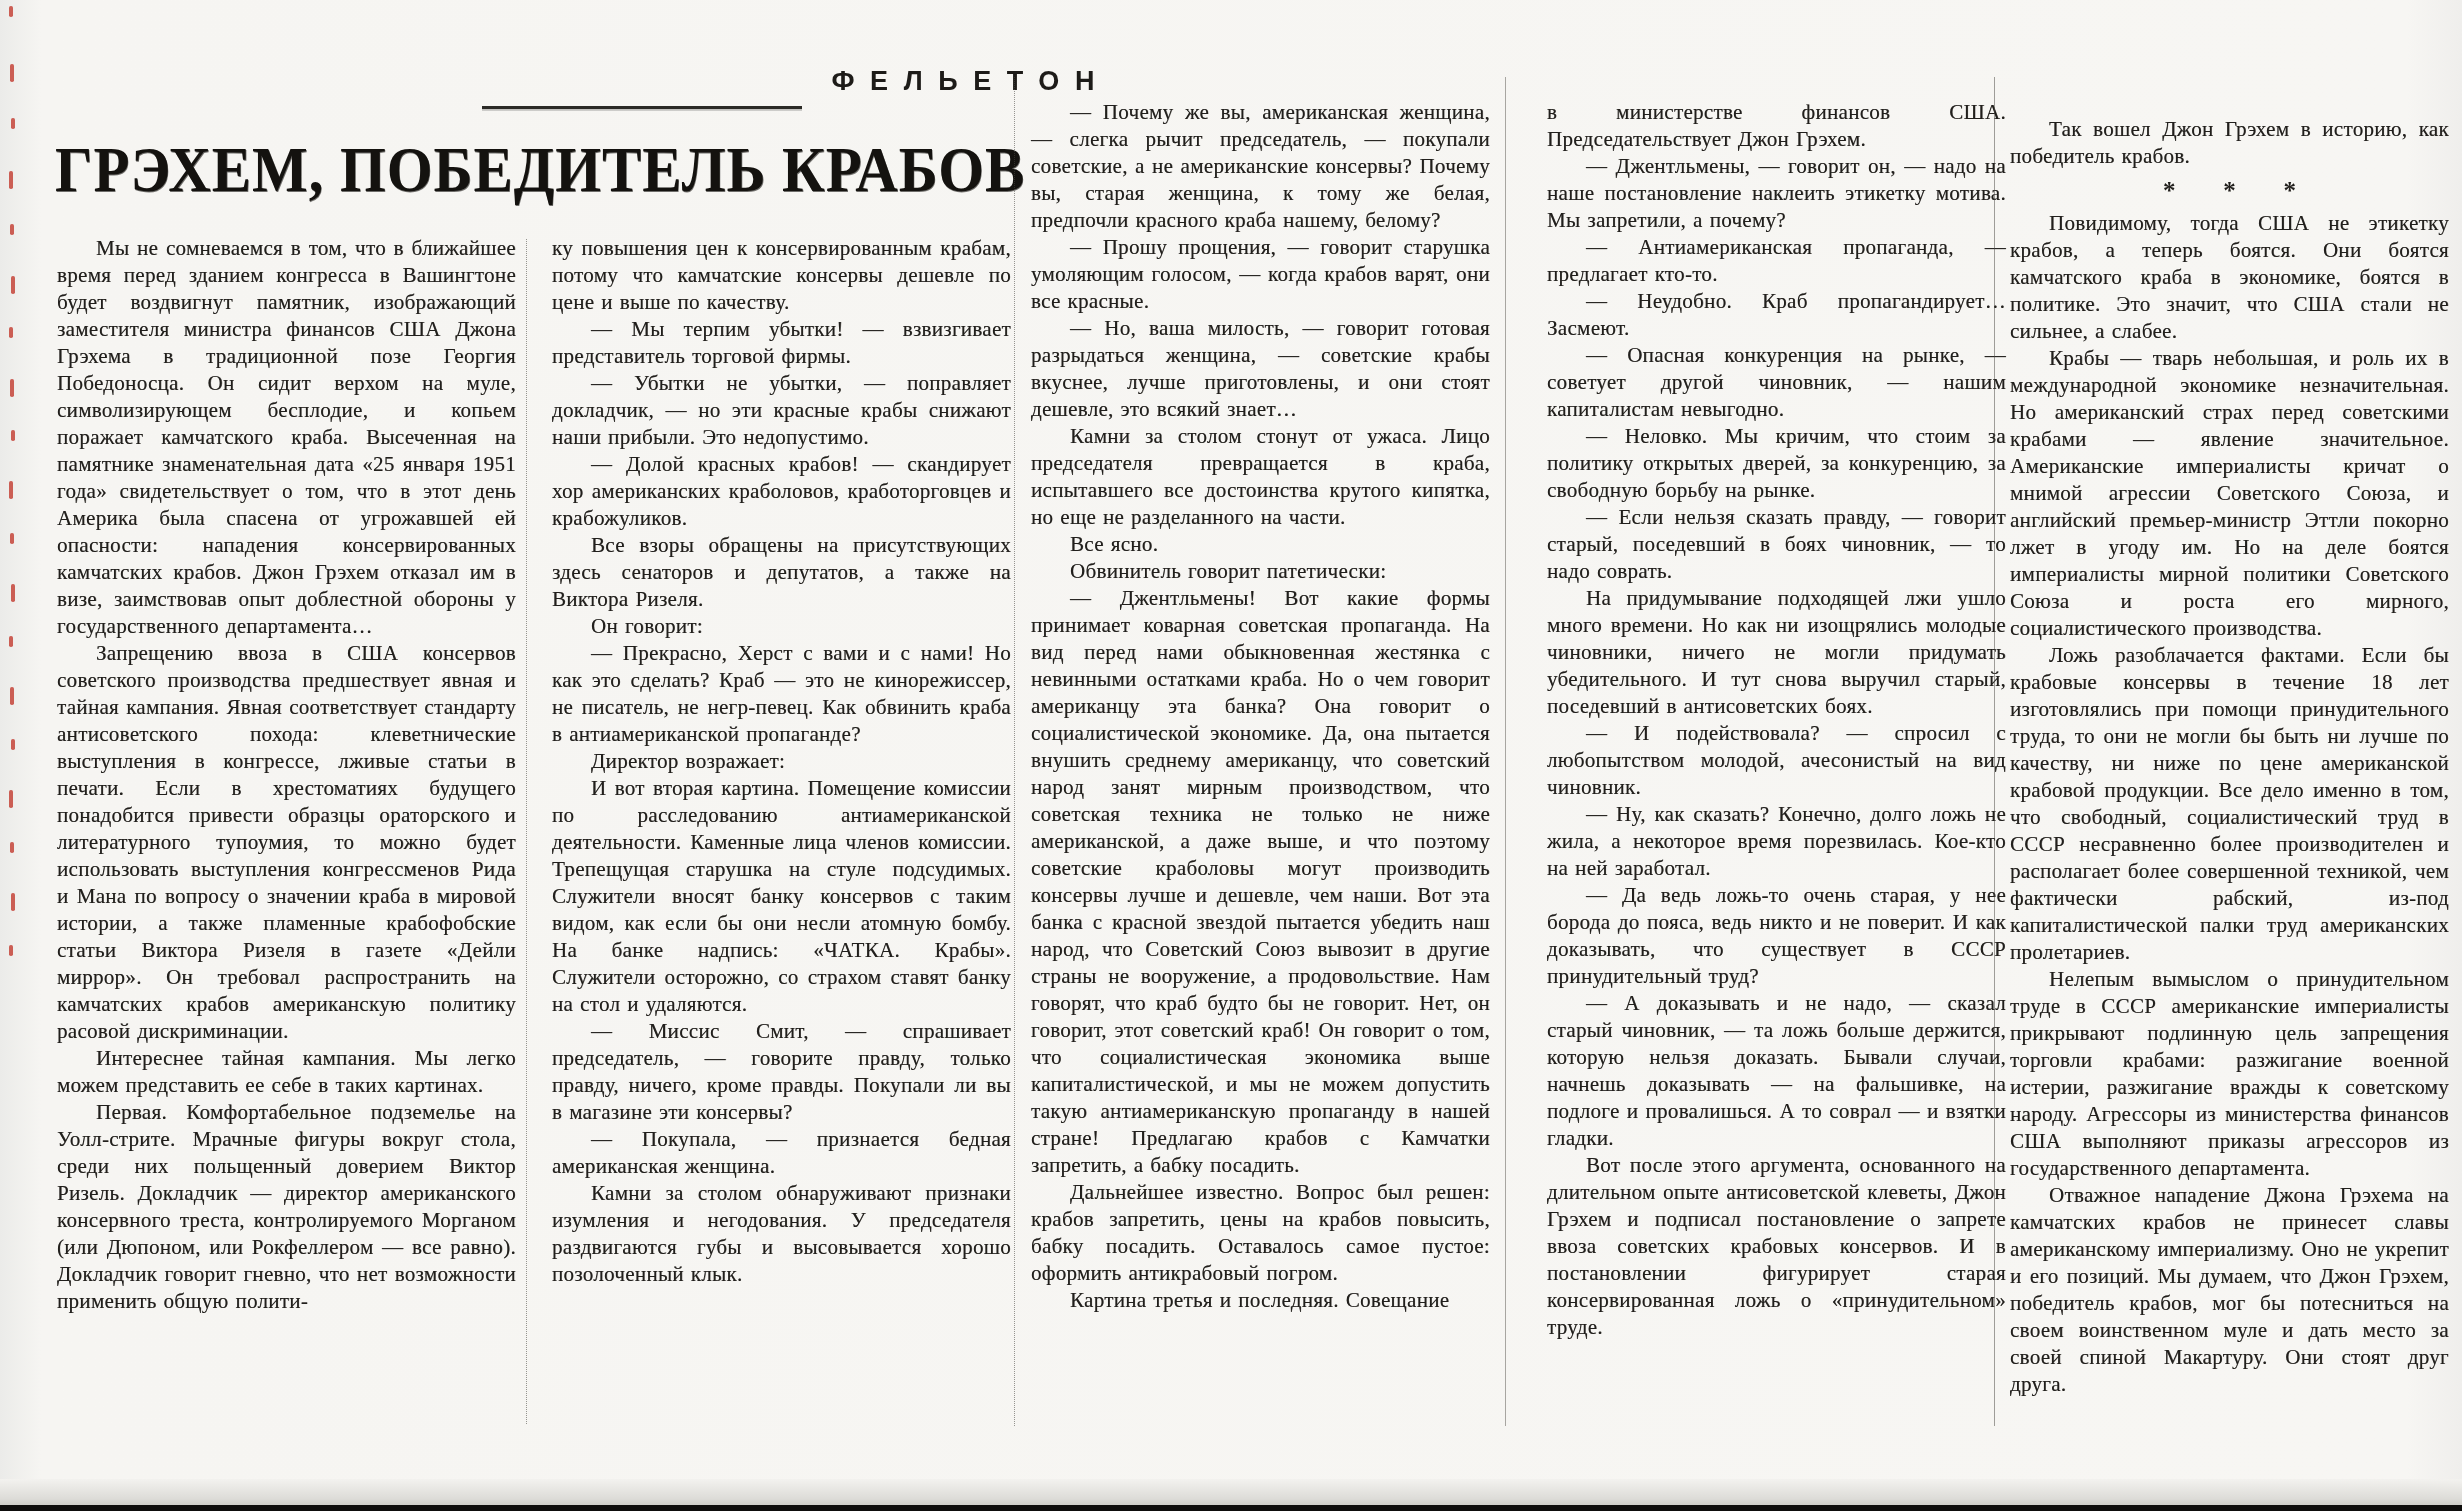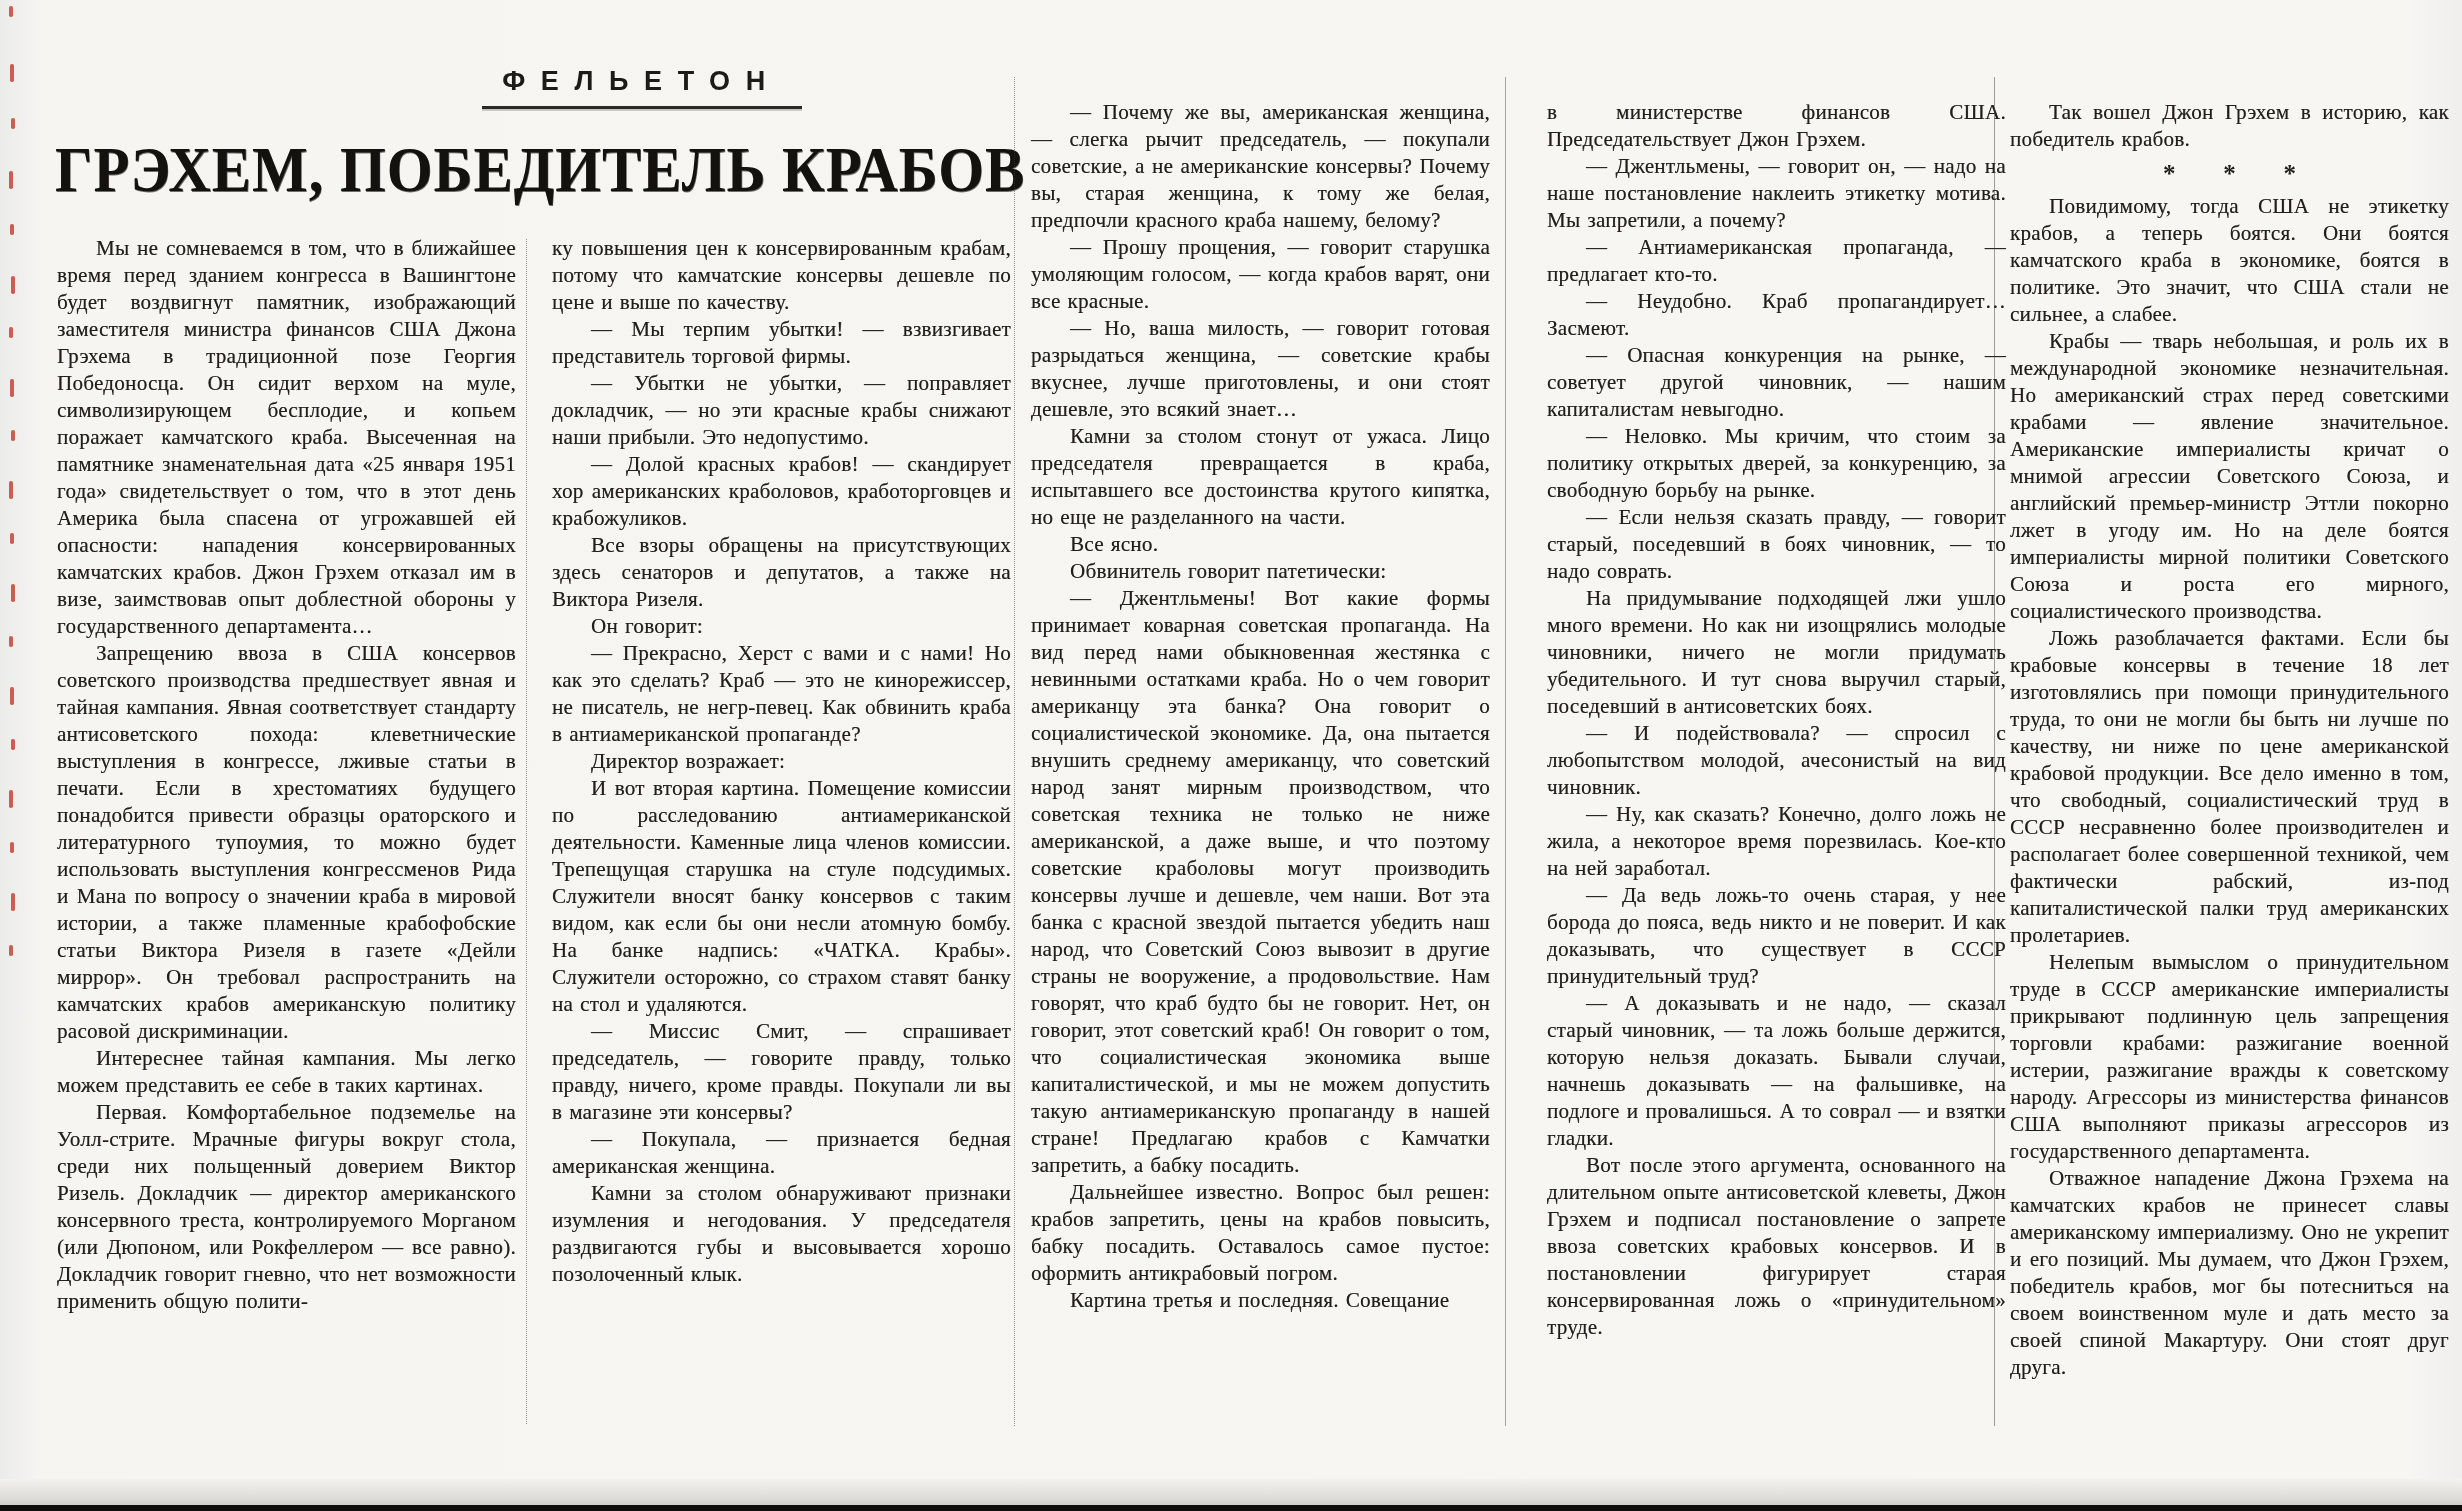--- a/index.html
+++ b/index.html
@@ -4,21 +4,21 @@
 <style>
   html,body{margin:0;padding:0;}
   body{
     width:2462px;height:1511px;position:relative;overflow:hidden;
     background:linear-gradient(90deg,#ebebe9 0px,#f6f5f2 41px,#f7f6f3 2407px,#efeeec 2462px);
     font-family:"Liberation Serif","DejaVu Serif",serif;
     color:#211f1c;
   }
   .page{position:absolute;inset:0;}
   
-  .masthead{position:absolute;left:55px;top:66px;width:937px;text-align:center;}
+  .masthead{position:absolute;left:55px;top:66px;width:937px;text-align:right;}
   .kicker{
     display:inline-block;font-family:"Liberation Sans","DejaVu Sans",sans-serif;
     font-weight:bold;font-size:27px;letter-spacing:15.6px;color:#1d1b18;
     transform:translateX(118px);
   }
   .kicker-rule{width:320px;height:2.8px;background:#2b2a26;margin:9.2px auto 0 auto;transform:translateX(118px);box-shadow:0 1.8px 0 rgba(43,42,38,.25);}
   .title{
     margin-top:27.6px;font-weight:bold;font-size:59px;line-height:61px;
     letter-spacing:0.9px;color:#14120f;white-space:nowrap;
     text-shadow:0.6px 0.6px 0 rgba(20,18,15,.6);
@@ -33,21 +33,21 @@
   .col p.cont{text-indent:0;}
   .col p.stars{
     text-indent:0;text-align:center;font-weight:bold;font-size:25px;
     letter-spacing:20px;margin:7.4px 0 5.5px 20px;text-shadow:none;
   }
   #col1,#col2{top:235px;height:1222px;}
   #col1{left:57px;}
   #col2{left:552px;}
   #col3{left:1031px;top:99px;height:1360px;}
   #col4{left:1547px;top:99px;height:1360px;}
-  #col5{left:2010px;top:99px;width:439px;height:1360px;font-family:Liberation Serif, serif;}
+  #col5{left:2010px;top:116px;width:439px;height:1360px;font-family:Liberation Serif, serif;}
   
   .vrule{position:absolute;width:0;border-left:1.8px dotted rgba(70,68,62,.55);}
   #vr1{left:526px;top:239px;height:1185px;}
   #vr2{left:1014px;top:77px;height:1349px;}
   #vr3{left:1505px;top:77px;height:1349px;border-left-style:solid;border-left-color:rgba(70,68,62,.45);}
   #vr4{left:1994px;top:77px;height:1349px;border-left-style:solid;border-left-color:rgba(70,68,62,.5);}
   
   .scan-mark{position:absolute;width:3.7px;border-radius:1.8px;background:#c23a2e;opacity:.8;}
   .page-bottom{position:absolute;left:0;right:0;bottom:6.4px;height:26px;
     background:linear-gradient(#f3f2ef 0%,#dddcd8 75%,#cfcec9 100%);}

